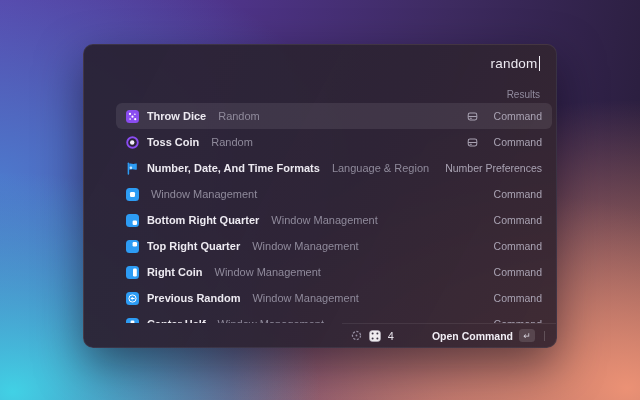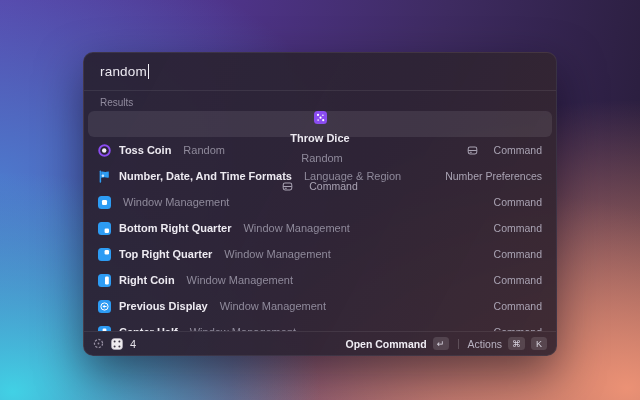--- a/index.html
+++ b/index.html
@@ -4,35 +4,35 @@
 <style>
   html,body{margin:0;padding:0;width:640px;height:400px;overflow:hidden;
     font-family:"Liberation Sans",sans-serif;-webkit-font-smoothing:antialiased;}
   .bg{position:absolute;inset:0;width:640px;height:400px;
     background:
       radial-gradient(48% 55% at 2% 98%, rgba(64,217,233,0.95) 0%, rgba(64,217,233,0) 100%),
       radial-gradient(62% 72% at 98% 97%, rgba(240,148,118,0.97) 0%, rgba(240,148,118,0) 100%),
       radial-gradient(55% 58% at 0% 44%, rgba(76,126,208,0.9) 0%, rgba(76,126,208,0) 100%),
       radial-gradient(70% 55% at 70% 102%, rgba(208,132,118,0.6) 0%, rgba(208,132,118,0) 100%),
       linear-gradient(102deg, #5a3fa6 0%, #4f348b 30%, #3e2b61 62%, #261b36 100%);}
-  .window{position:absolute;left:83px;top:52px;width:474px;height:304px;border-radius:10px;
+  .window{position:absolute;left:83px;top:44px;width:474px;height:304px;border-radius:10px;
     background:linear-gradient(118deg, rgba(42,35,54,0.97) 0%, rgba(46,36,52,0.96) 55%, rgba(56,39,49,0.95) 100%);
     border:1px solid rgba(255,255,255,0.07);
     box-shadow:0 18px 45px rgba(8,4,18,0.5);
-    display:flex;flex-direction:column;overflow:hidden;box-sizing:border-box;}
+    display:flex;flex-direction:column;overflow:hidden;box-sizing:border-box;align-items:flex-end;}
   .search{height:37px;display:flex;align-items:center;padding:0 16px;flex-shrink:0;}
   .search-text{font-size:13.5px;color:#ece9f1;letter-spacing:0.2px;}
   .caret{display:inline-block;width:1.5px;height:15px;background:#f2eff6;margin-left:1px;
     vertical-align:middle;animation:blink 1.1s step-end infinite;}
   @keyframes blink{50%{opacity:0;}}
   .divider{height:1px;background:rgba(255,255,255,0.08);flex-shrink:0;}
   .results-label{padding:6px 16px 3px;font-size:10px;color:#918b9e;flex-shrink:0;}
   .list{flex:1;padding:0 4px;overflow:hidden;}
   .row{height:26px;display:flex;align-items:center;gap:8px;padding:0 10px;border-radius:6px;}
-  .row.selected{background:rgba(255,255,255,0.085);flex-direction:column;}
+  .row.selected{background:rgba(255,255,255,0.085);}
   .ricon{width:13px;height:13px;flex-shrink:0;display:flex;}
   .rtitle{font-size:11px;font-weight:600;color:#edeaf1;white-space:nowrap;}
   .rsub{font-size:11px;color:#8f8a9b;margin-left:4px;white-space:nowrap;}
   .rspace{flex:1;}
   .racc{display:flex;align-items:center;gap:16px;font-size:10.5px;color:#a9a3b3;white-space:nowrap;}
   .racc svg{color:#a9a3b3;}
   .footer-wrap{flex-shrink:0;}
   .footer{height:23px;display:flex;align-items:center;padding:0 9px;gap:7px;}
   .f-left{display:flex;align-items:center;gap:7px;}
   .f-count{font-size:11px;color:#e6e2ea;}
@@ -182,21 +182,21 @@
     </div>
 
     <div class="row">
       <span class="ricon">
         <svg viewBox="0 0 13 13" width="13" height="13">
             <rect width="13" height="13" rx="3.5" fill="#2d9cf4"></rect>
             <circle cx="6.5" cy="6.5" r="3.6" fill="none" stroke="#fff" stroke-width="1"></circle>
             <path d="M8.2 6.5 H5.3 M6.4 5.3 L5.2 6.5 l1.2 1.2" fill="none" stroke="#fff" stroke-width="1" stroke-linecap="round" stroke-linejoin="round"></path>
           </svg>
       </span>
-      <span class="rtitle">Previous Display</span>
+      <span class="rtitle">Previous Random</span>
       <span class="rsub">Window Management</span>
       <span class="rspace"></span>
       <span class="racc">
           <span>Command</span>
         </span>
     </div>
 
     <div class="row">
       <span class="ricon">
         <svg viewBox="0 0 13 13" width="13" height="13">
@@ -230,21 +230,16 @@
             <circle cx="8.4" cy="8.4" r="1" fill="#3a3442"></circle>
           </svg>
         <span class="f-count">4</span>
       </span>
       <span class="f-space"></span>
       <span class="f-action">
         <span class="f-primary">Open Command</span>
         <span class="kbd">↵</span>
       </span>
       <span class="f-sep"></span>
-      <span class="f-action">
-        <span class="f-secondary">Actions</span>
-        <span class="kbd">⌘</span>
-        <span class="kbd">K</span>
-      </span>
     </div>
   </div>
 
 </div>
 
 </body></html>

